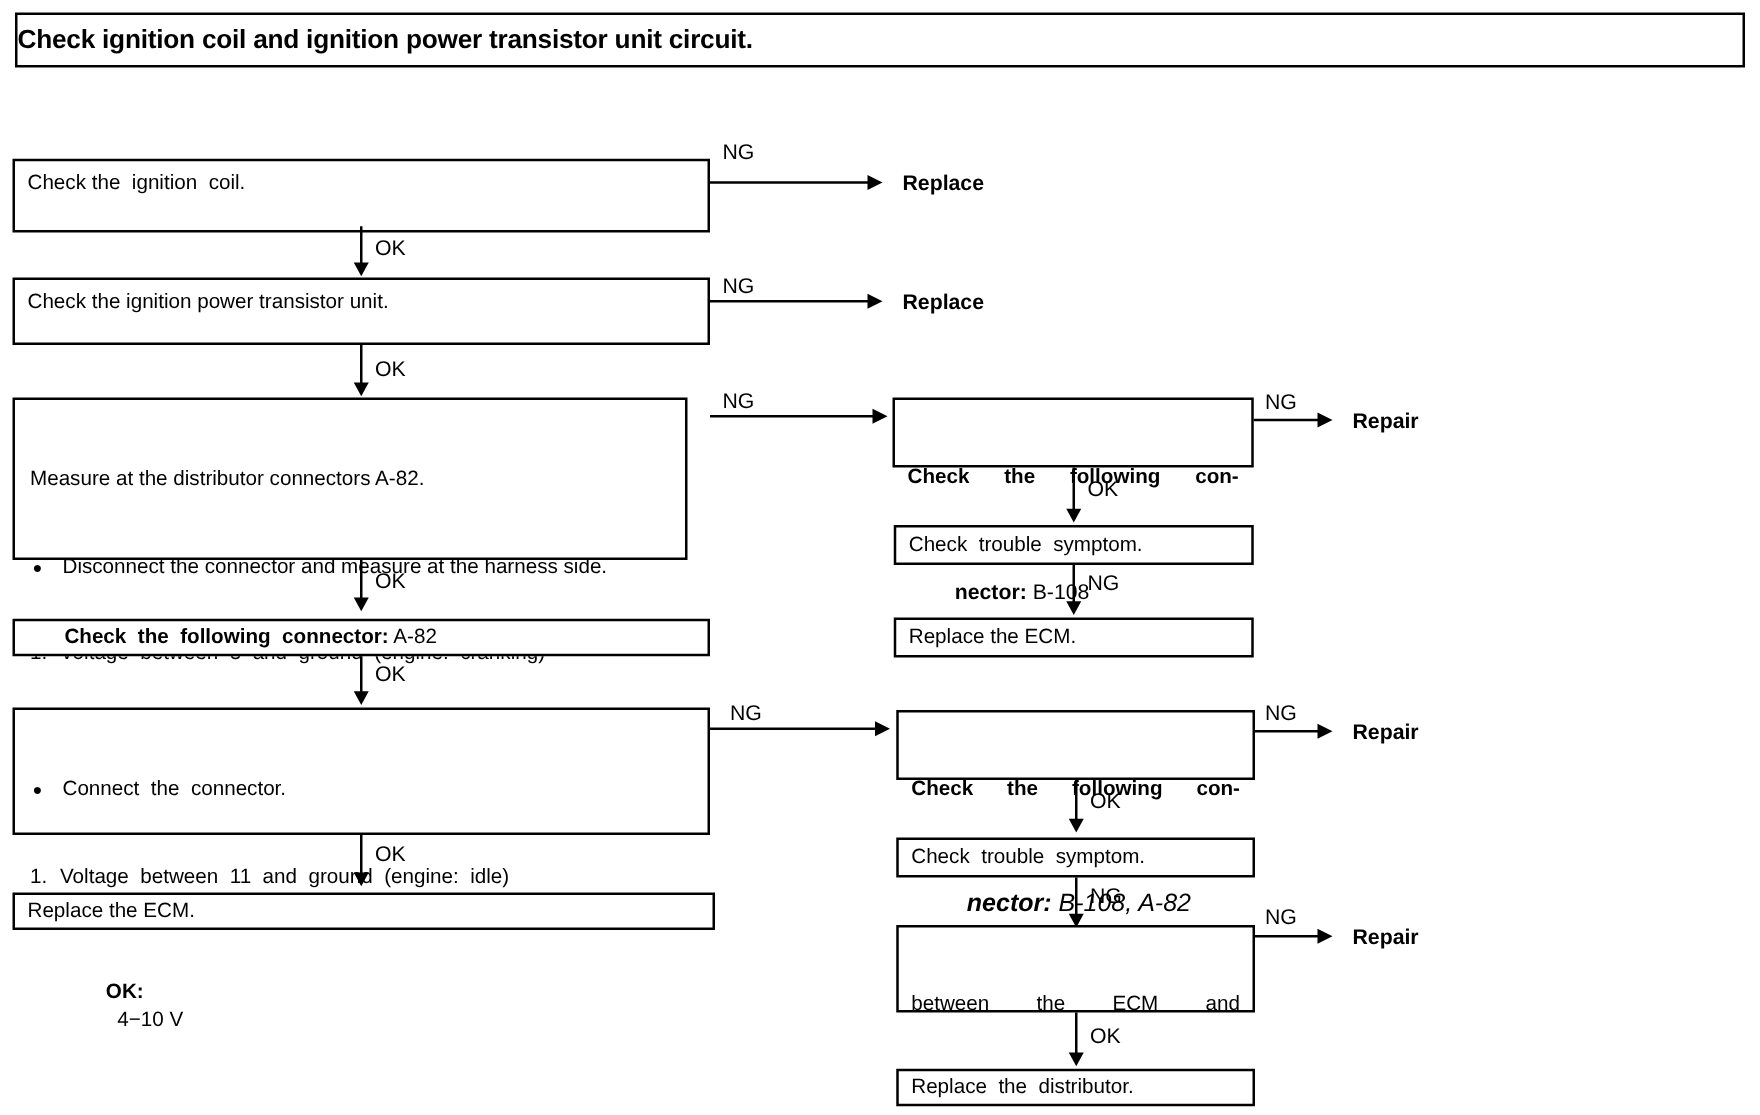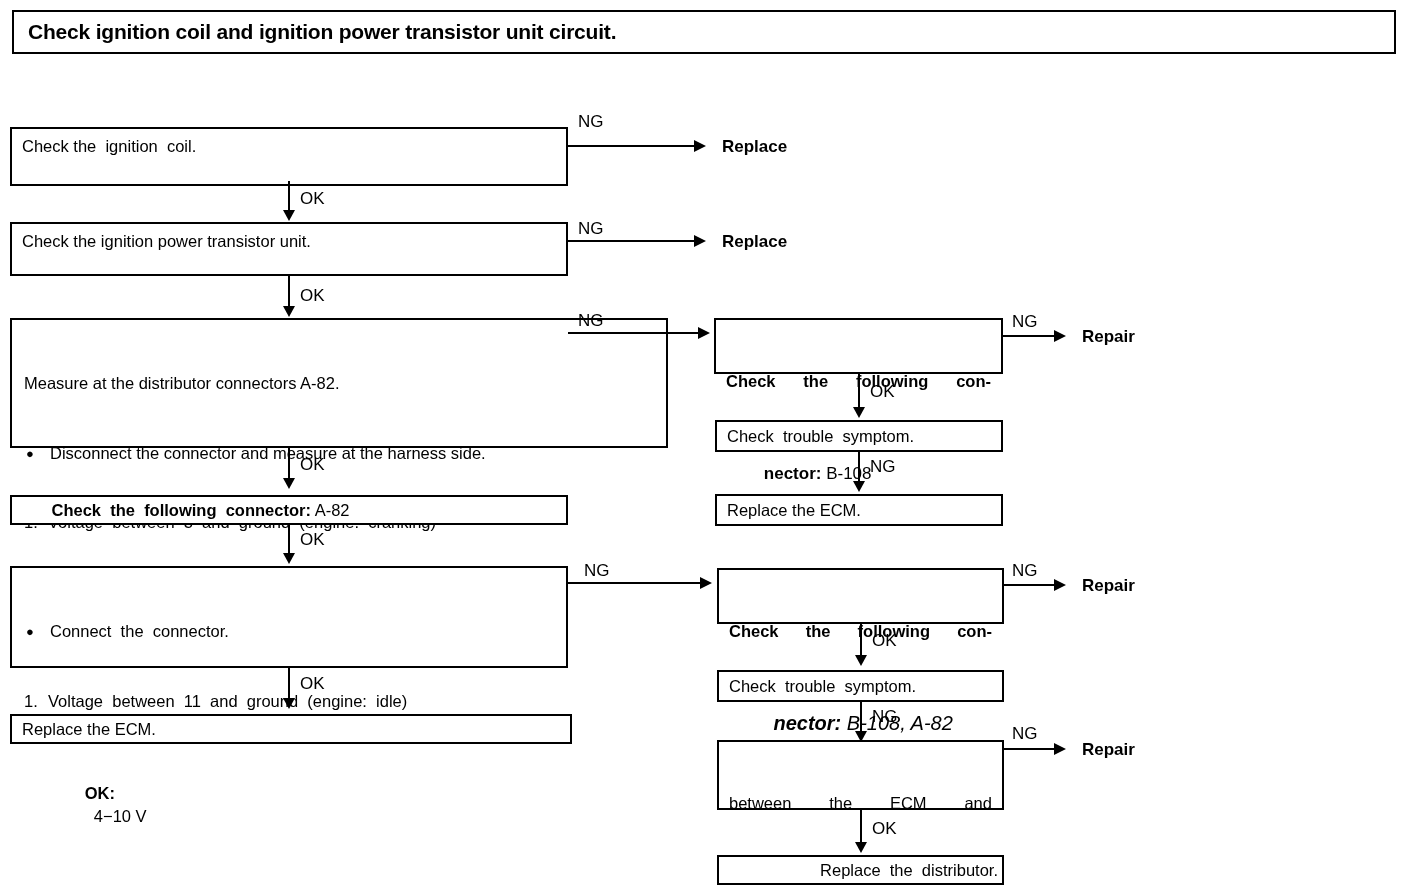--- a/index.html
+++ b/index.html
@@ -26,21 +26,20 @@
     height: 44px;
     border: 2px solid #000;
     box-sizing: border-box;
     display: flex;
     align-items: center;
   }
   .header-bar .title {
     font-size: 21px;
     font-weight: bold;
     letter-spacing: -0.2px;
-    padding-left: 14px;
   }
 
   
   .box {
     position: absolute;
     border: 2px solid #000;
     box-sizing: border-box;
     background: #fff;
   }
   .box .btext {
@@ -165,21 +164,21 @@
 
   <div class="hline" style="left:568px; top:240px; width:132px;"></div>
   <div class="arrow-right" style="left:694px; top:235px;"></div>
   <div class="edge-label" style="left:578px; top:220px;">NG</div>
   <div class="terminal-label" style="left:722px; top:233px;">Replace</div>
 
   <div class="vline" style="left:288px; top:276px; height:34px;"></div>
   <div class="arrow-down" style="left:283px; top:306px;"></div>
   <div class="edge-label" style="left:300px; top:287px;">OK</div>
 
-  <div class="box" style="left:10px; top:318px; width:658px; height:130px;">
+  <div class="box" style="left:10px; top:318px; width:540px; height:130px;">
     <div class="btext" style="top:6px; left:12px; right:8px;">
       <span class="meas-line">Measure  at  the  distributor  connectors  A-82.</span>
       <div class="meas-row">
         <span class="meas-marker dot">●</span>
         <span class="meas-body">Disconnect the connector and measure at the harness side.</span>
       </div>
       <div class="meas-row">
         <span class="meas-marker">1.</span>
         <span class="meas-body">Voltage  between  3  and  ground  (engine:  cranking)</span>
       </div>
@@ -317,17 +316,17 @@
 
   <div class="hline" style="left:1004px; top:748px; width:56px;"></div>
   <div class="arrow-right" style="left:1054px; top:743px;"></div>
   <div class="edge-label" style="left:1012px; top:725px;">NG</div>
   <div class="terminal-label" style="left:1082px; top:741px;">Repair</div>
 
   <div class="vline" style="left:860px; top:810px; height:36px;"></div>
   <div class="arrow-down" style="left:855px; top:842px;"></div>
   <div class="edge-label" style="left:872px; top:820px;">OK</div>
 
-  <div class="box" style="left:717px; top:855px; width:287px; height:30px;text-align:right;">
+  <div class="box" style="left:717px; top:855px; width:287px; height:30px;">
     <span class="btext center-v">Replace  the  distributor.</span>
   </div>
 
 </div>
 
 </body></html>

